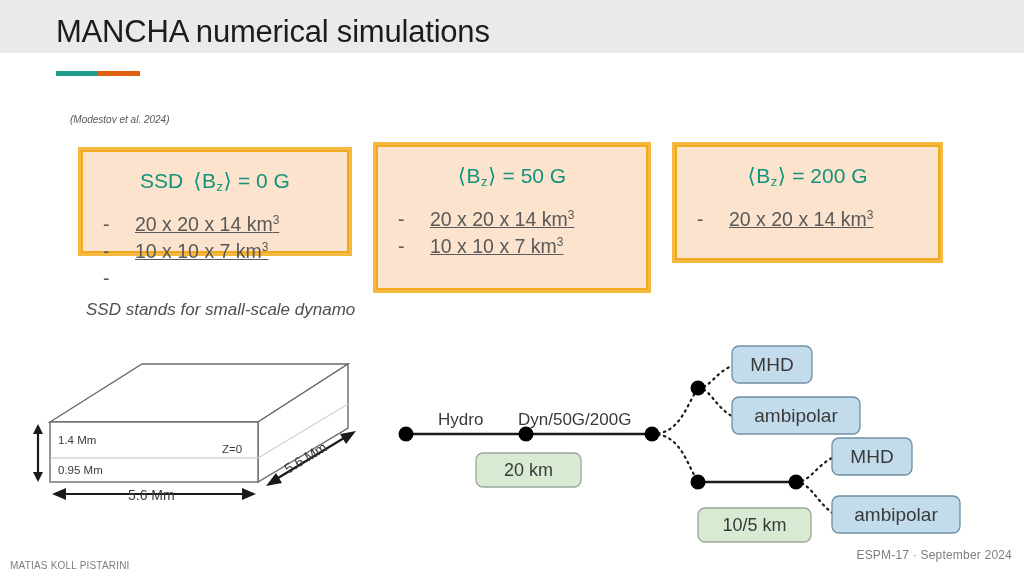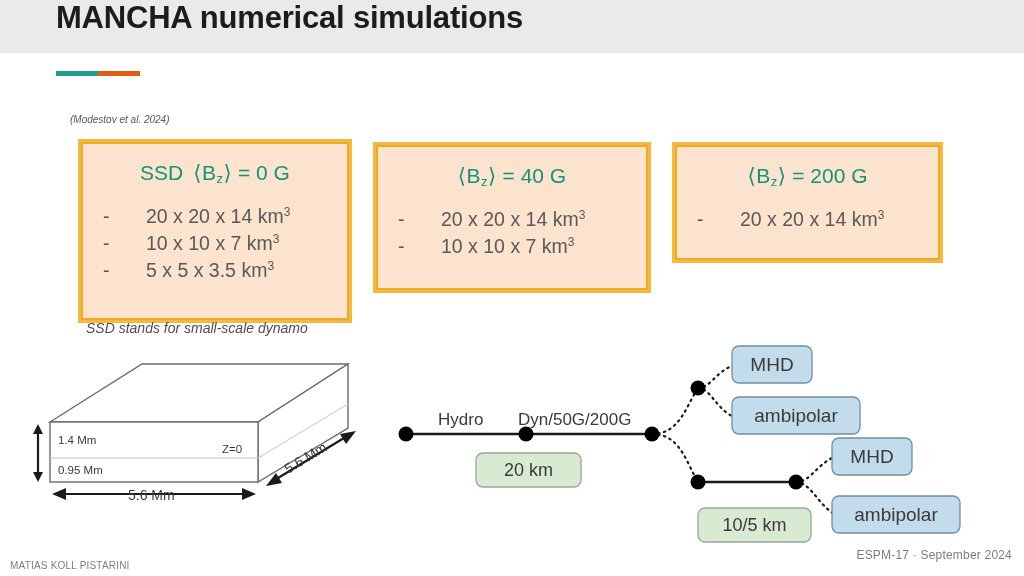--- a/index.html
+++ b/index.html
@@ -26,23 +26,23 @@
   .header-band {
     position: absolute;
     left: 0; top: 0;
     width: 1024px;
     height: 53px;
     background: #eaeaec;
   }
   .slide-title {
     position: absolute;
     left: 56px;
-    top: 0;
+    top: 14px;
     font-size: 31px;
-    font-weight: bold;
+    font-weight: normal;
     color: #1c1c1c;
     letter-spacing: -0.2px;
     white-space: nowrap;
   }
 
   
   .accent-bar {
     position: absolute;
     left: 56px;
     top: 71px;
@@ -102,37 +102,37 @@
     white-space: nowrap;
     padding-left: 20px;
     position: relative;
   }
   .sim-list li .dash {
     position: absolute;
     left: 20px;
   }
   .sim-list li .val {
     display: inline-block;
-    margin-left: 43px;
+    margin-left: 32px;
+    text-decoration: underline;
   }
   .sim-list li sup { font-size: 12px; }
 
-  #sim-box-1 { left: 81px;  top: 142px; width: 268px; height: 178px; }
+  #sim-box-1 { left: 81px;  top: 150px; width: 268px; height: 103px; }
   #sim-box-2 { left: 376px; top: 145px; width: 272px; height: 145px; }
   #sim-box-3 { left: 675px; top: 145px; width: 265px; height: 115px; }
 
   .ssd-note {
     position: absolute;
     left: 86px;
     top: 300px;
-    font-size: 14px;
+    font-size: 17px;
     font-style: italic;
     color: #4f4f4f;
     white-space: nowrap;
-    margin-top: 20px;
   }
 
   
   .cube-svg, .tree-svg {
     position: absolute;
   }
   .cube-svg { left: 10px; top: 350px; }
   .tree-svg { left: 380px; top: 310px; }
 
   .lbl { font-family: "Liberation Sans", sans-serif; fill: #3a3a3a; }
@@ -172,27 +172,27 @@
 
   <div class="intro-ref">(Modestov et al. 2024)</div>
 
   <div class="sim-box" id="sim-box-1">
     <div class="sim-title">
       <span class="ssd-word">SSD</span><span class="bz">⟨<span>B</span><sub>z</sub>⟩</span> <span>= 0 G</span>
     </div>
     <ul class="sim-list">
       <li><span class="dash">-</span><span class="val"><span>20 x 20 x 14 km</span><sup>3</sup></span></li>
       <li><span class="dash">-</span><span class="val"><span>10 x 10 x 7 km</span><sup>3</sup></span></li>
-      <li><span class="dash">-</span><span class="val"><span>5 x 5 x 3.5 km</span><sup>3</sup></span></li>
+      <li><span class="dash">-</span></li>
     </ul>
   </div>
 
   <div class="sim-box" id="sim-box-2">
     <div class="sim-title">
-      <span class="bz">⟨<span>B</span><sub>z</sub>⟩</span> <span>= 40 G</span>
+      <span class="bz">⟨<span>B</span><sub>z</sub>⟩</span> <span>= 50 G</span>
     </div>
     <ul class="sim-list">
       <li><span class="dash">-</span><span class="val"><span>20 x 20 x 14 km</span><sup>3</sup></span></li>
       <li><span class="dash">-</span><span class="val"><span>10 x 10 x 7 km</span><sup>3</sup></span></li>
     </ul>
   </div>
 
   <div class="sim-box" id="sim-box-3">
     <div class="sim-title">
       <span class="bz">⟨<span>B</span><sub>z</sub>⟩</span> <span>= 200 G</span>

